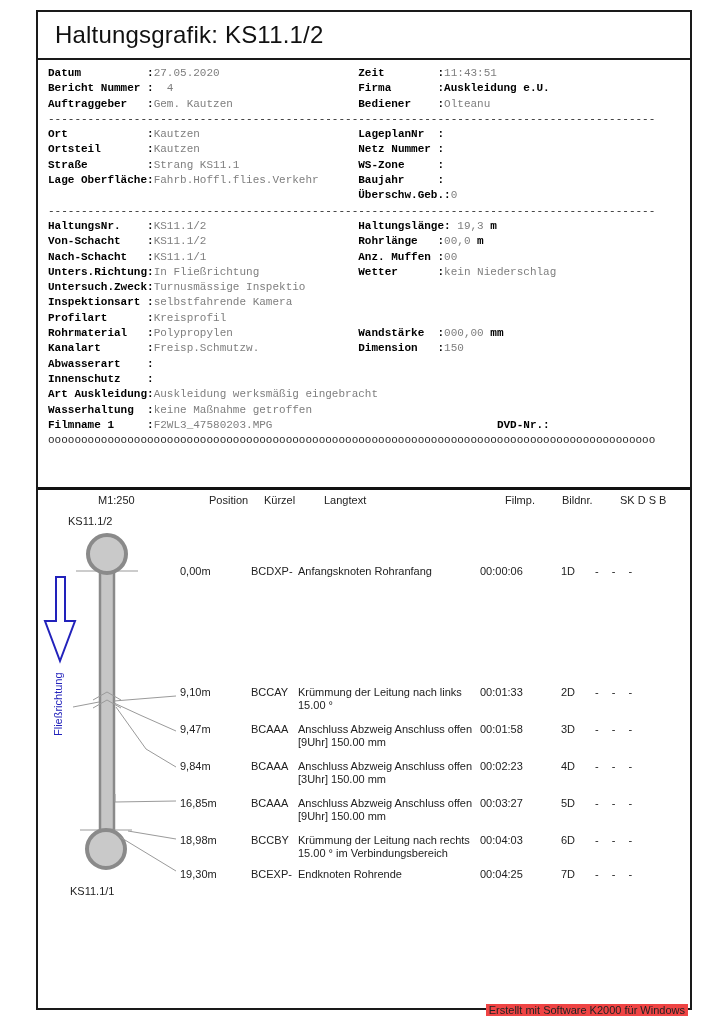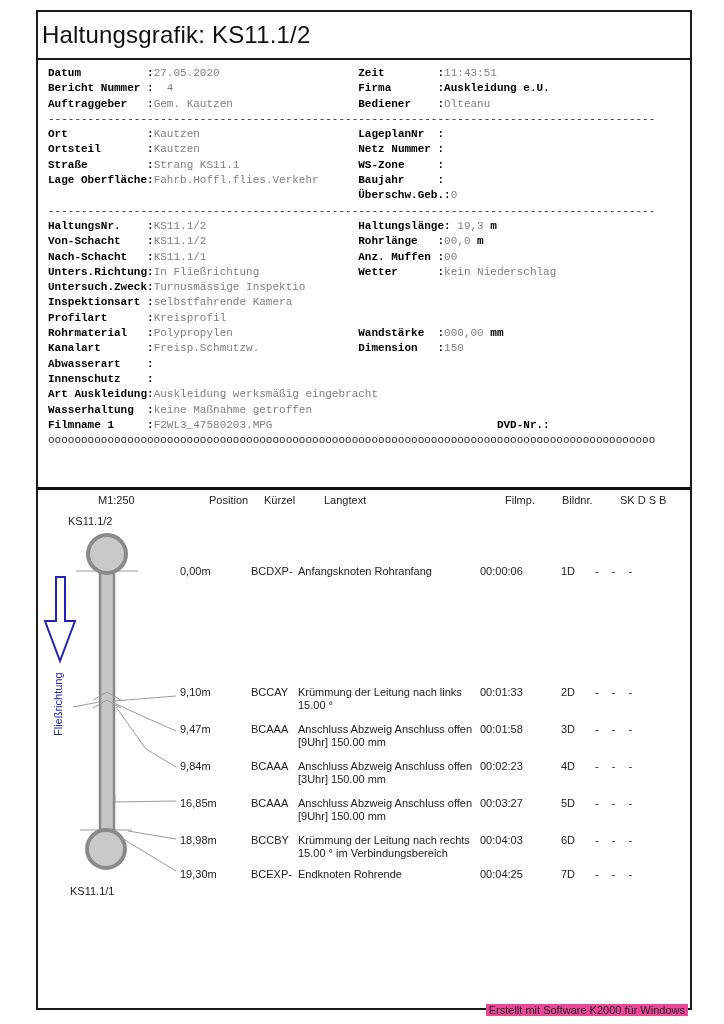--- a/index.html
+++ b/index.html
@@ -1,39 +1,39 @@
 <!DOCTYPE html>
 <html><head>
 <meta charset="utf-8">
 <style>
   html,body{margin:0;padding:0;background:#fff;}
   body{width:724px;height:1024px;position:relative;font-family:"Liberation Sans",sans-serif;}
   .page{position:absolute;left:36px;top:10px;width:656px;height:1000px;border:2px solid #1a1a1a;
         box-sizing:border-box;background:#fff;display:flex;flex-direction:column;}
   .title-bar{flex:none;height:46px;border-bottom:2px solid #1a1a1a;display:flex;align-items:center;
-        padding-left:4px;font-size:24px;color:#111;letter-spacing:.2px;}
+        padding-left:17px;font-size:24px;color:#111;letter-spacing:.2px;}
   .info-section{flex:none;height:421px;padding:6px 1px 0 10px;overflow:hidden;
         font-family:"Liberation Mono","DejaVu Sans Mono",monospace;font-size:11px;line-height:15.3px;}
   .iline{white-space:pre;}
   .lb{font-weight:bold;color:#000;}
   .gv{color:#7e7e7e;}
   .rl{color:#2a2a2a;}
   .sep{flex:none;border-top:3px solid #111;}
   .graphic{flex:1;position:relative;overflow:hidden;}
   .ghead span{position:absolute;top:4px;font-size:11px;color:#222;white-space:pre;padding-left:26px;}
   .gsvg{position:absolute;left:0;top:0;}
   .obs{position:absolute;left:142px;width:505px;height:36px;}
   .obs span{position:absolute;top:0;font-size:11px;line-height:13px;color:#222;white-space:normal;}
   .pos{left:0;width:58px;}
   .code{left:60px;width:56px;padding-left:11px;}
   .txt{left:118px;width:185px;}
   .film{left:300px;width:56px;}
   .img{left:358px;width:40px;margin-left:23px;}
   .sk{left:415px;word-spacing:8px;letter-spacing:1px;color:#444;}
-  .footer{position:absolute;right:2px;bottom:-8px;background:#ec4899;padding:0 3px;
+  .footer{position:absolute;right:2px;bottom:-8px;background:#ef4444;padding:0 3px;
         font-size:11px;color:#222;margin-top:20px;}
 </style>
 </head>
 <body>
 
 <div class="page">
 
   <div class="title-bar">Haltungsgrafik: KS11.1/2</div>
 
   <div class="info-section">

